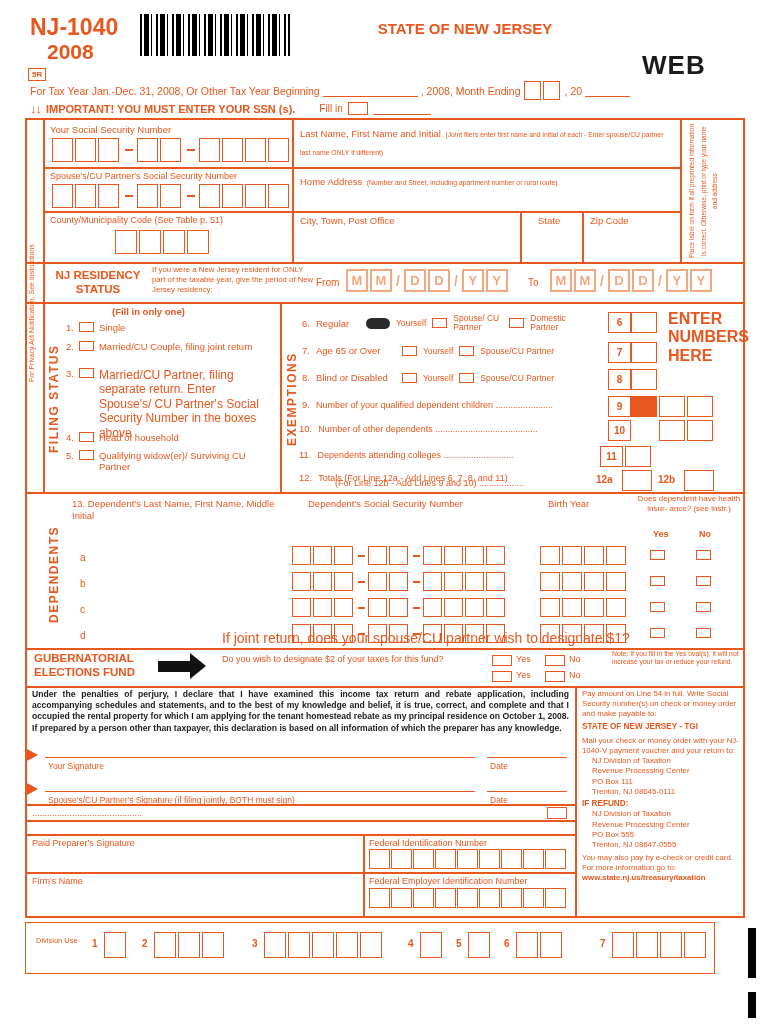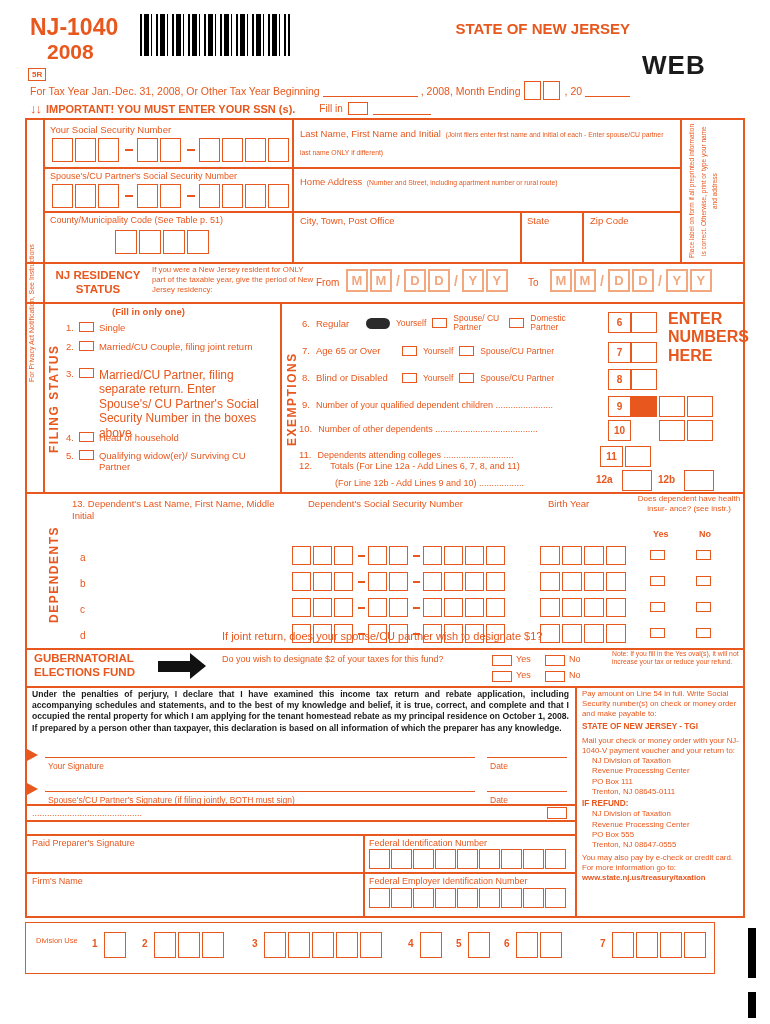--- a/index.html
+++ b/index.html
@@ -31,21 +31,21 @@
 </style>
 </head>
 <body>
 
 <div id="page">
 
   <div class="abs b" style="left:30px;top:14px;font-size:23px">NJ-1040</div>
   <div class="abs b" style="left:47px;top:40px;font-size:21px">2008</div>
   <div class="abs b" style="left:28px;top:68px;border:1.6px solid var(--o);font-size:8px;padding:1px 3px">5R</div>
   <div class="abs" style="left:140px;top:14px;width:150px;height:42px;background:repeating-linear-gradient(90deg,#000 0 2px,#fff 2px 4px,#000 4px 9px,#fff 9px 11px,#000 11px 12px,#fff 12px 16px)"></div>
-  <div class="abs b" style="left:300px;top:20px;width:330px;text-align:right;font-size:15px">STATE OF NEW JERSEY</div>
+  <div class="abs b" style="left:300px;top:20px;width:330px;text-align:center;font-size:15px">STATE OF NEW JERSEY</div>
   <div class="abs b" style="left:642px;top:50px;font-size:26px;color:var(--k);letter-spacing:1px">WEB</div>
 
   <div class="abs cellrow" style="left:30px;top:81px;font-size:10.5px;gap:3px">
     <span>For Tax Year Jan.-Dec. 31, 2008, Or Other Tax Year Beginning</span>
     <span class="ul" style="width:95px;height:13px"></span>
     <span>, 2008, Month Ending</span>
     <span class="cellrow me">
         <span class="cell"></span>
         <span class="cell"></span>
       </span>
@@ -127,21 +127,21 @@
     <span style="font-size:6.8px">(Joint filers enter first name and initial of each - Enter spouse/CU partner last name ONLY if different)</span>
   </div>
   <div class="abs" style="left:296px;top:140px;width:380px;height:24px"></div>
   <div class="abs" style="left:300px;top:171px;width:372px;line-height:1.15">
     <span style="font-size:9.5px">Home Address</span>
     <span style="font-size:6.8px">(Number and Street, including apartment number or rural route)</span>
   </div>
   <div class="abs" style="left:296px;top:185px;width:380px;height:22px"></div>
   <div class="abs" style="left:300px;top:215px;font-size:9.5px">City, Town, Post Office</div>
   <div class="abs" style="left:296px;top:228px;width:220px;height:30px"></div>
-  <div class="abs" style="left:527px;top:215px;font-size:9.5px">State</div>
+  <div class="abs" style="left:538px;top:215px;font-size:9.5px">State</div>
   <div class="abs" style="left:524px;top:228px;width:55px;height:30px"></div>
   <div class="abs" style="left:590px;top:215px;font-size:9.5px">Zip Code</div>
   <div class="abs" style="left:586px;top:228px;width:90px;height:30px"></div>
 
   <div class="abs b" style="left:48px;top:268px;width:100px;text-align:center;font-size:11.5px;line-height:1.25">NJ RESIDENCY STATUS</div>
   <div class="abs" style="left:152px;top:265px;width:162px;font-size:7.8px;line-height:1.3">If you were a New Jersey resident for ONLY part of the taxable year, give the period of New Jersey residency:</div>
   <div class="abs" style="left:316px;top:277px;font-size:10px">From</div>
   <div class="abs cellrow" style="left:346px;top:269px;gap:2px">
     <span class="dcell">M</span>
     <span class="dcell">M</span>
@@ -226,21 +226,21 @@
     <span style="font-size:9px">Number of your qualified dependent children .......................</span>
   </div>
   <div class="abs cellrow" style="left:299px;top:423px;gap:6px">
     <span style="font-size:9.5px">10.</span>
     <span style="font-size:9px">Number of other dependents  .........................................</span>
   </div>
   <div class="abs cellrow" style="left:299px;top:449px;gap:6px">
     <span style="font-size:9.5px">11.</span>
     <span style="font-size:9px">Dependents attending colleges  ............................</span>
   </div>
-  <div class="abs cellrow" style="left:299px;top:460px;gap:18px">
+  <div class="abs cellrow" style="left:299px;top:472px;gap:6px">
     <span style="font-size:9.5px">12.</span>
     <span style="font-size:9px">Totals (For Line 12a - Add Lines 6, 7, 8, and 11)</span>
   </div>
   <div class="abs" style="left:335px;top:478px;font-size:9px">(For Line 12b - Add Lines 9 and 10) ..................</div>
 
   <div class="abs nb" style="left:608px;top:312px">6</div>
   <div class="abs ebox" style="left:631px;top:312px"></div>
   <div class="abs nb" style="left:608px;top:342px">7</div>
   <div class="abs ebox" style="left:631px;top:342px"></div>
   <div class="abs nb" style="left:608px;top:369px">8</div>
@@ -363,21 +363,21 @@
   <span class="abs chk" style="left:650px;top:628px"></span>
   <span class="abs chk" style="left:696px;top:628px"></span>
 
   <div class="abs b" style="left:34px;top:651px;font-size:11.5px;line-height:1.25">
     <span>GUBERNATORIAL</span><br>
     <span>ELECTIONS FUND</span>
   </div>
   <div class="abs" style="left:158px;top:661px;width:32px;height:11px;background:#111"></div>
   <div class="abs" style="left:190px;top:653px;width:0;height:0;border-left:16px solid #111;border-top:13px solid transparent;border-bottom:13px solid transparent"></div>
   <div class="abs" style="left:222px;top:654px;font-size:9px">Do you wish to designate $2 of your taxes for this fund?</div>
-  <div class="abs" style="left:222px;top:630px;font-size:11px">If joint return, does your spouse/CU partner wish to designate $1?</div>
+  <div class="abs" style="left:222px;top:630px;font-size:14px">If joint return, does your spouse/CU partner wish to designate $1?</div>
   <span class="abs chk" style="left:492px;top:655px;width:20px;height:11px"></span>
   <span class="abs" style="left:516px;top:654px;font-size:9px">Yes</span>
   <span class="abs chk" style="left:545px;top:655px;width:20px;height:11px"></span>
   <span class="abs" style="left:569px;top:654px;font-size:9px">No</span>
   <span class="abs chk" style="left:492px;top:671px;width:20px;height:11px"></span>
   <span class="abs" style="left:516px;top:670px;font-size:9px">Yes</span>
   <span class="abs chk" style="left:545px;top:671px;width:20px;height:11px"></span>
   <span class="abs" style="left:569px;top:670px;font-size:9px">No</span>
   <div class="abs" style="left:612px;top:650px;width:128px;font-size:6.8px;line-height:1.25">Note: If you fill in the Yes oval(s), it will not increase your tax or reduce your refund.</div>
 

